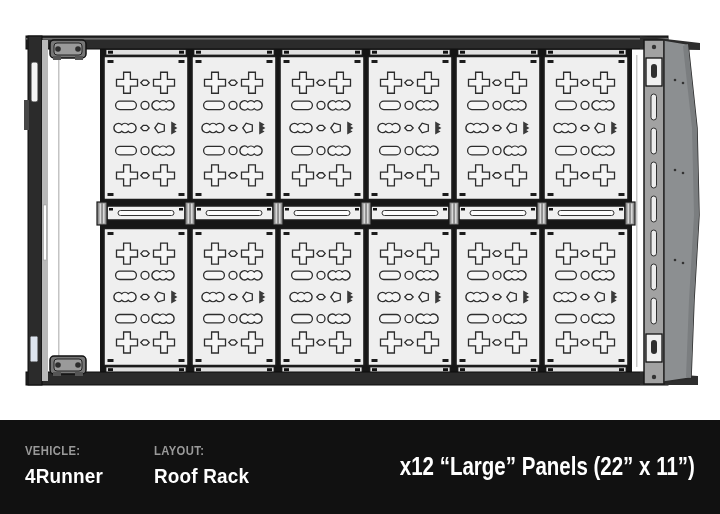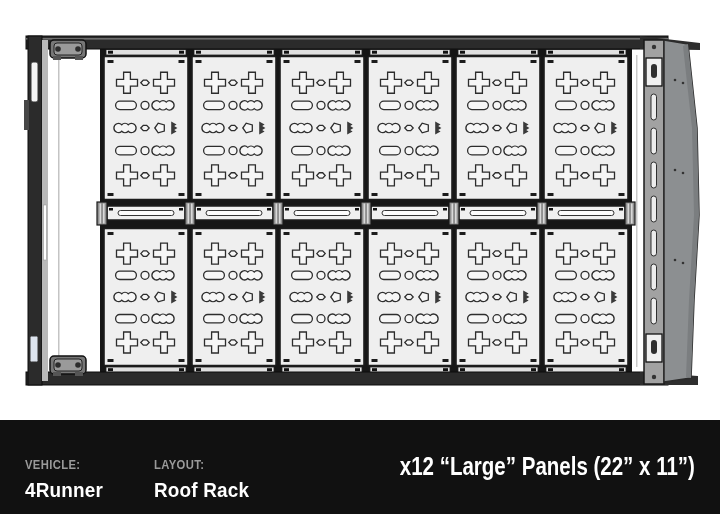--- a/index.html
+++ b/index.html
@@ -1,20 +1,20 @@
 <!DOCTYPE html>
 <html><head>
 <meta charset="utf-8">
 <style>
   html,body{margin:0;padding:0;background:#ffffff;}
   body{width:720px;height:514px;overflow:hidden;font-family:"Liberation Sans",sans-serif;}
   .stage{position:relative;width:720px;height:514px;background:#ffffff;}
   .diagram-wrap{position:absolute;left:0;top:0;width:720px;height:420px;}
   .footer{position:absolute;left:0;top:420px;width:720px;height:94px;background:#111111;
-          display:flex;align-items:center;box-sizing:border-box;padding:24px 25px 0 25px;}
+          display:flex;align-items:flex-start;box-sizing:border-box;padding:24px 25px 0 25px;}
   .spec-col{display:flex;flex-direction:column;transform:scaleX(0.9);transform-origin:left top;}
   .spec-col + .spec-col{margin-left:42px;}
   .spec-label{color:#9a9a9a;font-size:12.5px;font-weight:bold;letter-spacing:0.4px;line-height:14px;margin-bottom:7px;}
   .spec-value{color:#ffffff;font-size:21px;font-weight:bold;line-height:22px;letter-spacing:0.2px;}
   .panel-spec{margin-left:auto;color:#ffffff;font-size:25px;font-weight:bold;
               align-self:flex-start;margin-top:8px;transform:scaleX(0.82);transform-origin:right top;white-space:nowrap;}
 </style>
 </head>
 <body>
 

